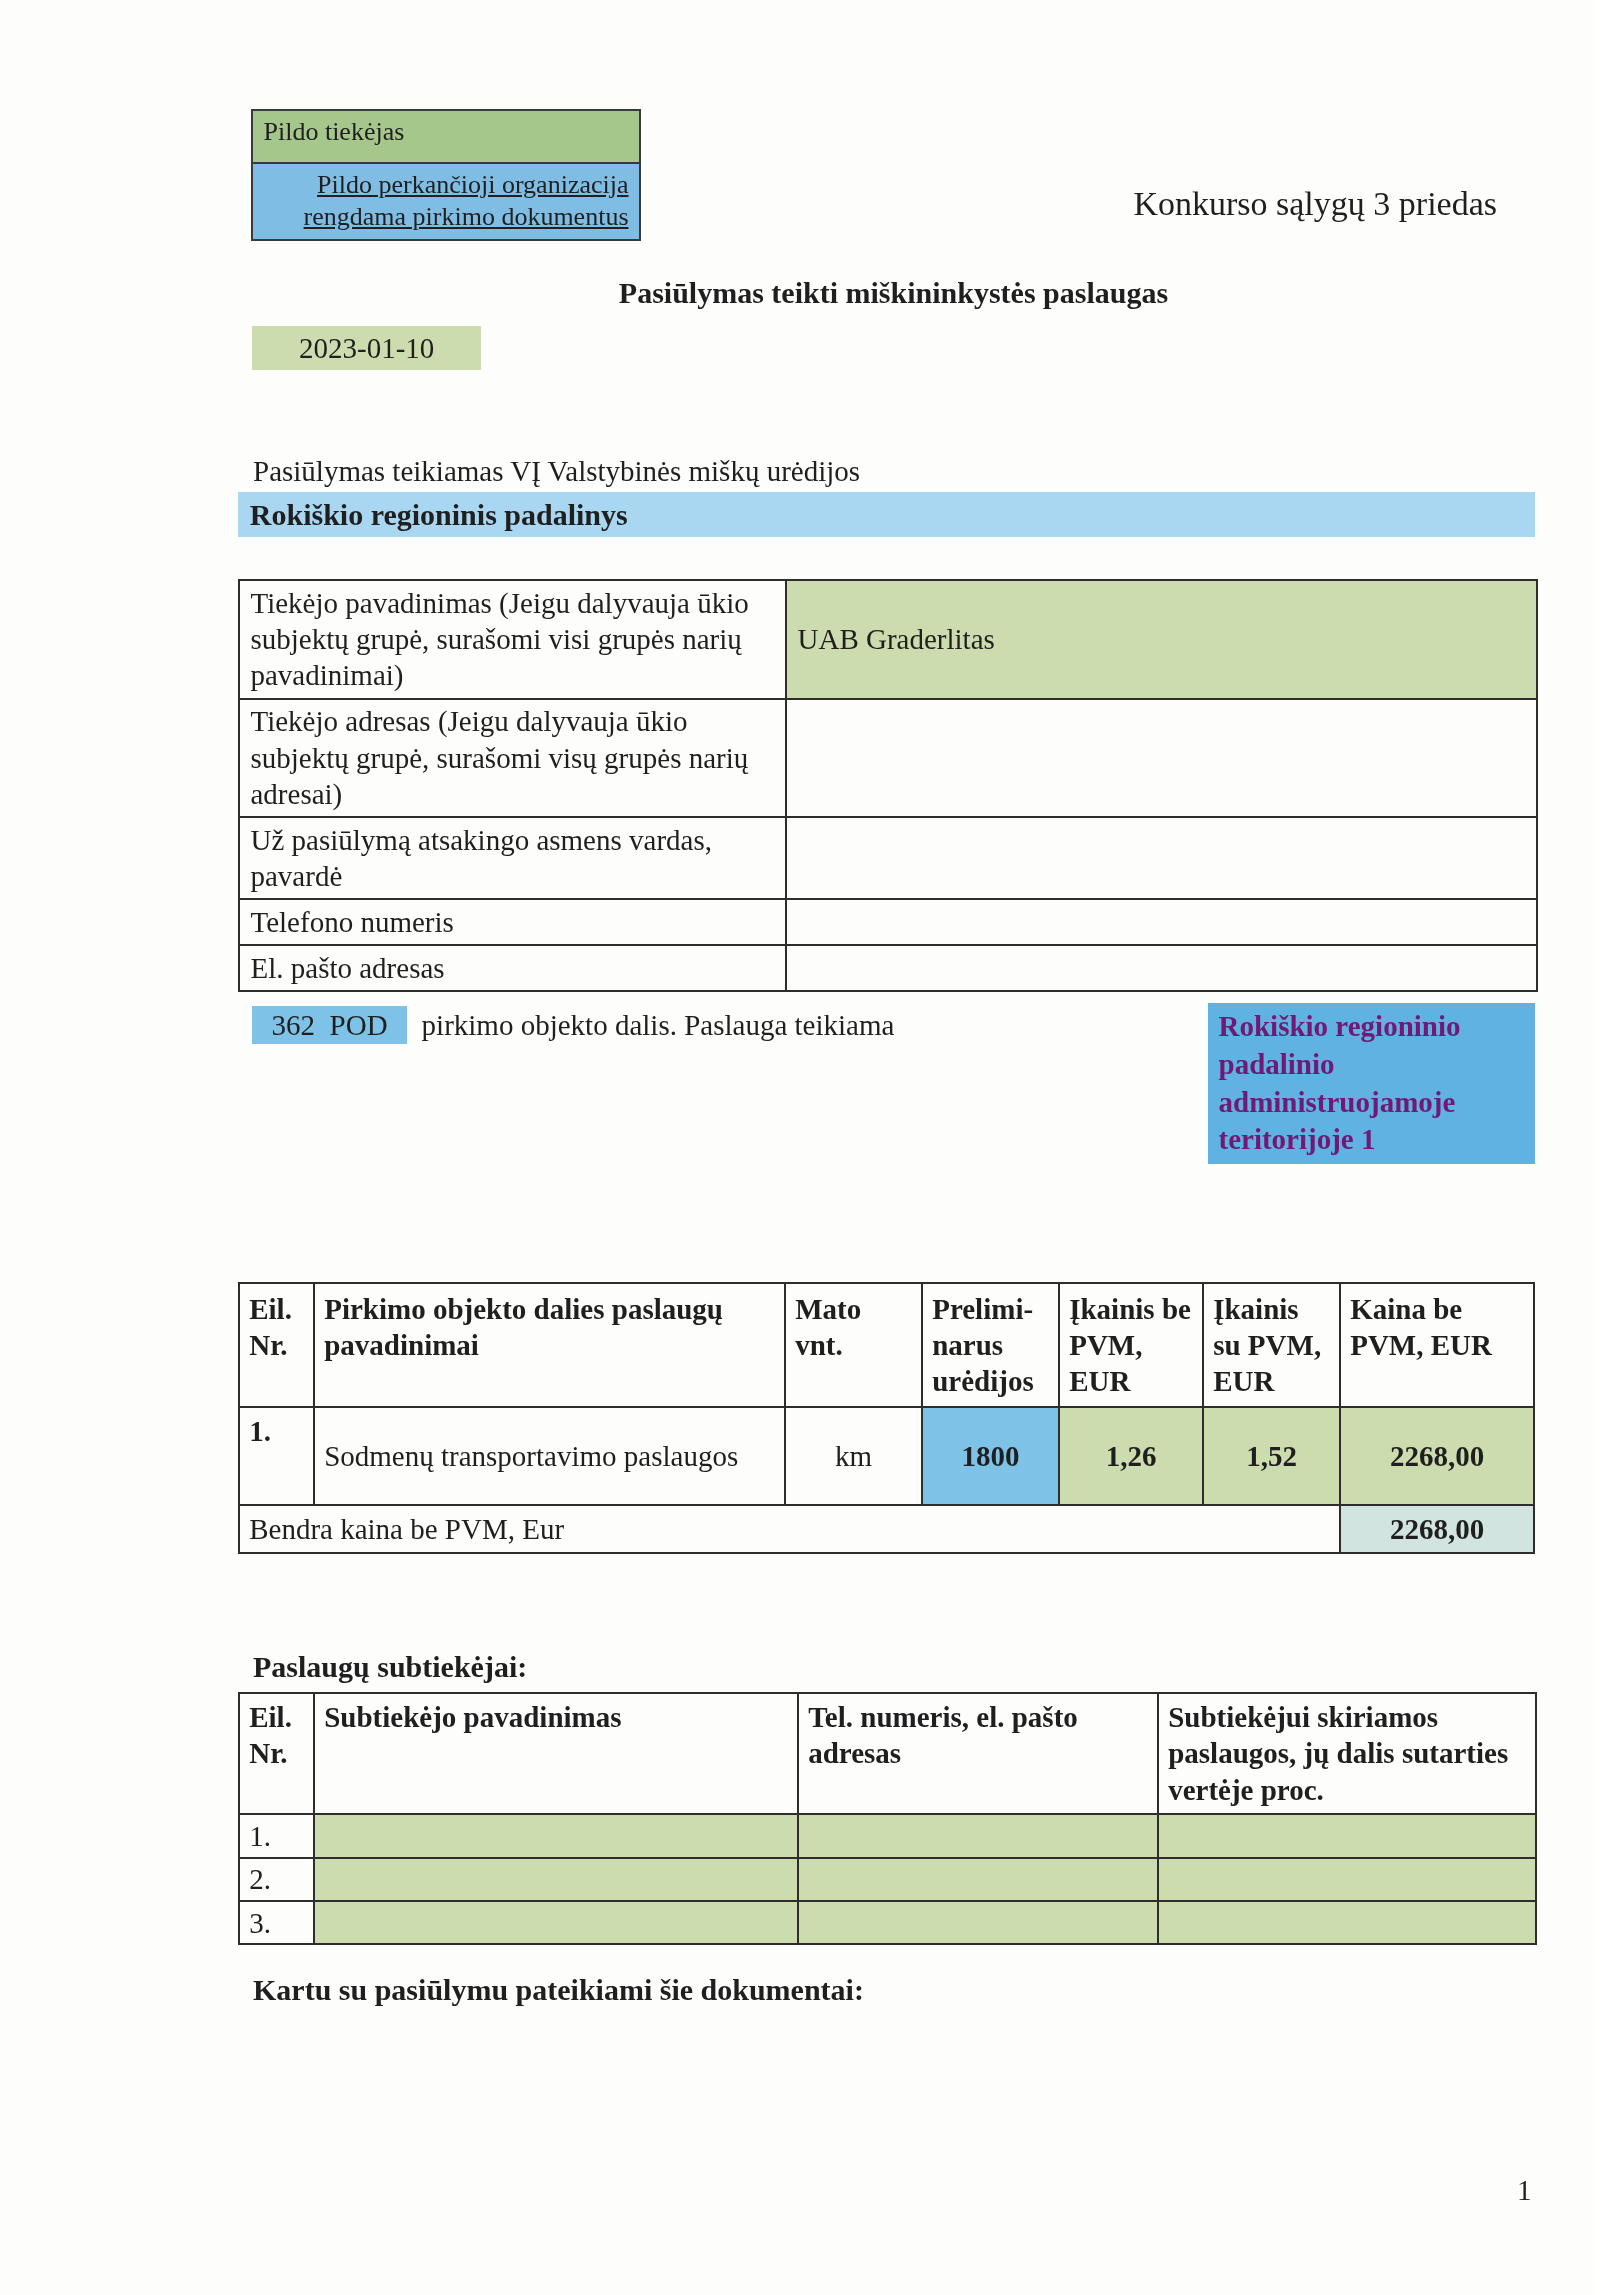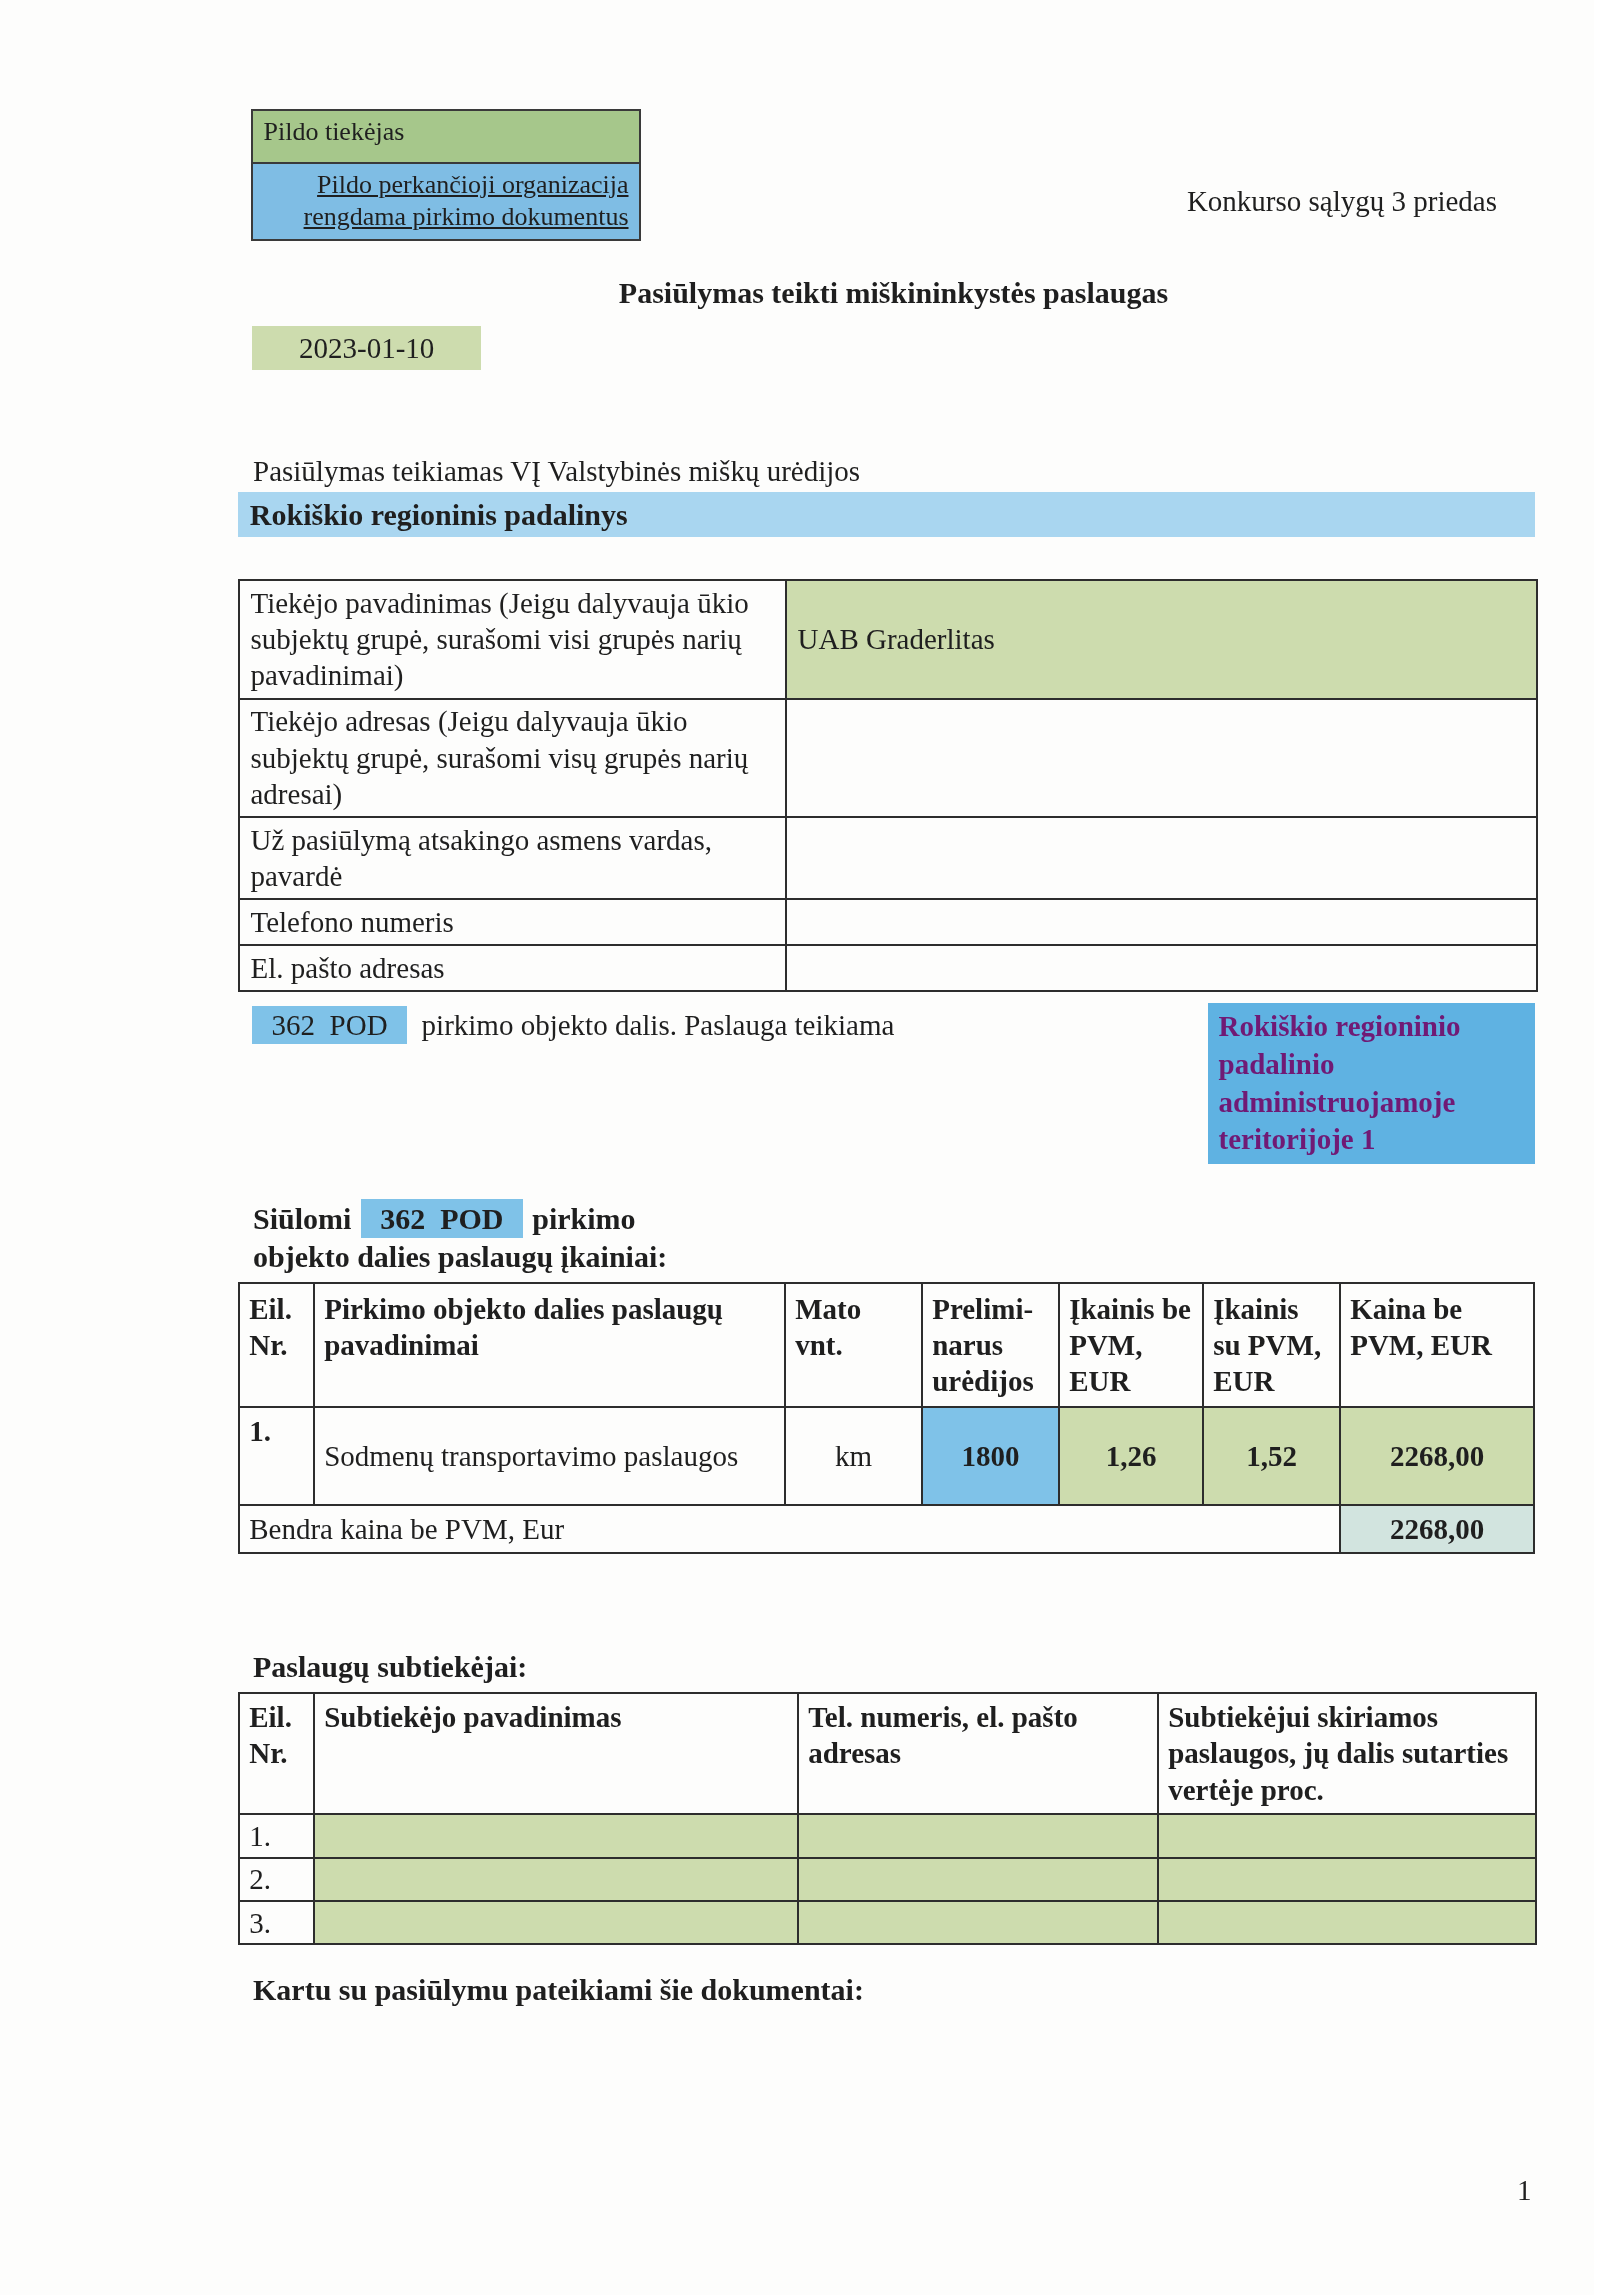--- a/index.html
+++ b/index.html
@@ -11,21 +11,21 @@
     font-size:29px; line-height:1.25; overflow:hidden;
   }
 
   
   .stamp-stack { position:absolute; left:251px; top:109px; width:390px; }
   .stamp { border:2.6px solid #3a3a3a; padding:5.2px 10.5px; font-size:26px; }
   .stamp.green { background:#a6c78b; padding-bottom:13px; }
   .stamp.blue  { background:#7fbde4; border-top:0;text-align:right; }
   .stamp.blue .u { display:block; text-decoration:underline; }
 
-  .annex { position:absolute; top:183px; right:97px; font-size:29px; }
+  .annex { position:absolute; top:183px; right:97px; font-size:34px; }
 
   .title { position:absolute; top:274px; left:252px; width:1283px;
            text-align:center; font-weight:bold; font-size:30px; }
   .date-row { position:absolute; top:326px; left:252px; width:1283px; text-align:left; }
   .date-chip { display:inline-block; background:#cddcae; padding:3.9px 47px; }
 
   .intro { position:absolute; left:253px; top:453px; }
   .branch-bar { position:absolute; left:238px; top:492px; width:1297px;
                 background:#a9d6f0; font-weight:bold; font-size:30px; padding:3.9px 11.8px; }
 
@@ -124,24 +124,20 @@
       </tr>
     </tbody>
   </table>
 
   <div class="pod-line">
     <span class="pod-chip">362  POD</span><span>pirkimo objekto dalis. Paslauga teikiama</span>
   </div>
 
   <div class="territory">Rokiškio regioninio padalinio administruojamoje teritorijoje 1</div>
 
-  <div class="offer-heading">
-    <span>Siūlomi</span><span class="pod-chip">362  POD</span><span>pirkimo</span>
-    <div>objekto dalies paslaugų įkainiai:</div>
-  </div>
 
   <table class="price-table">
     <colgroup>
       <col style="width:75px">
         <col style="width:471px">
         <col style="width:137px">
       <col style="width:137px">
         <col style="width:144px">
         <col style="width:137px">
         <col style="width:194px">

